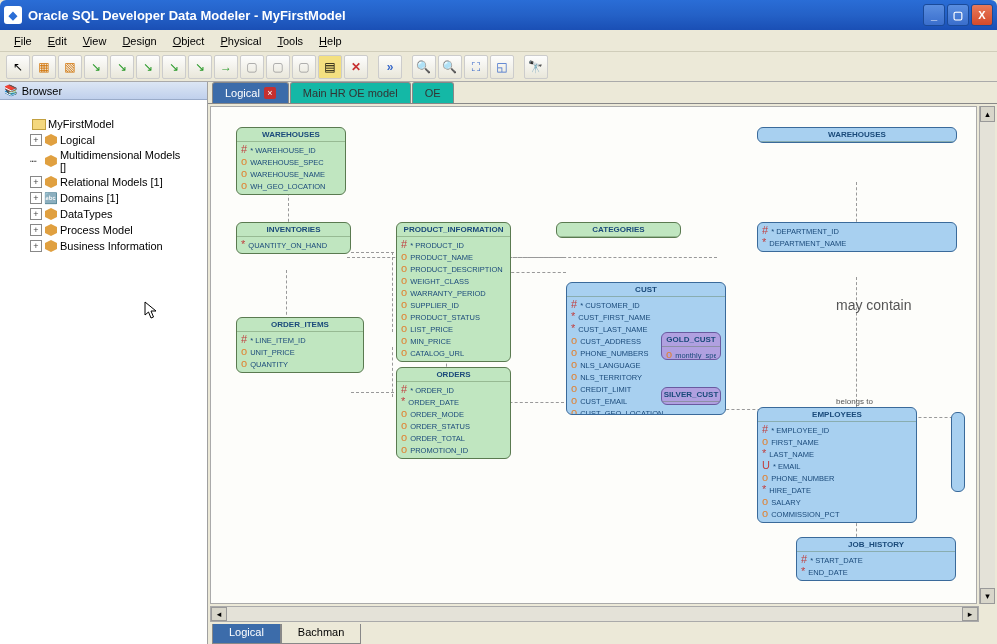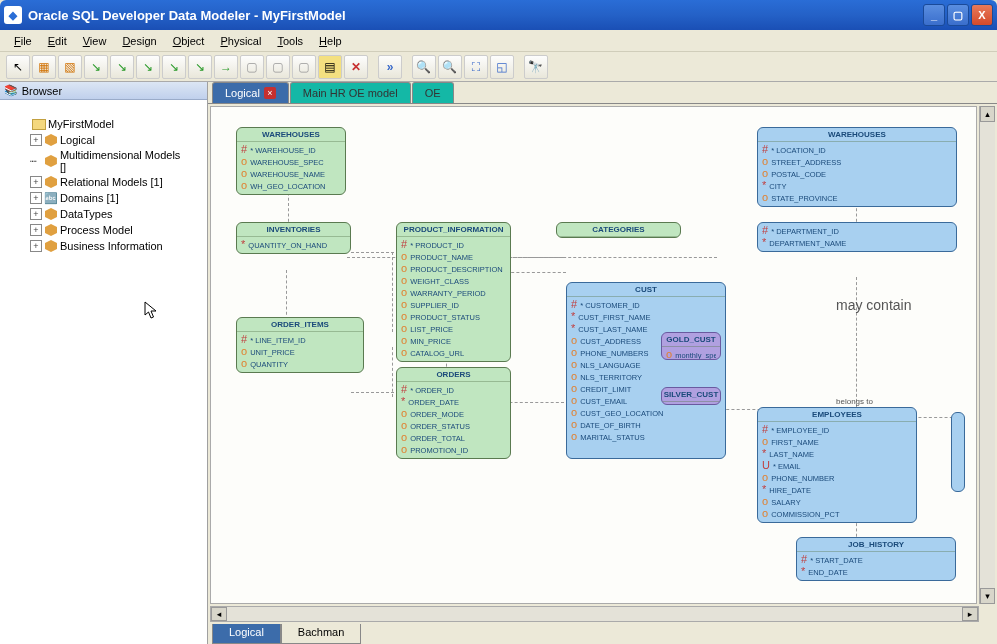--- a/index.html
+++ b/index.html
@@ -277,21 +277,21 @@
               <div class="attr"><span class="o">o </span>ORDER_STATUS</div>
               <div class="attr"><span class="o">o </span>ORDER_TOTAL</div>
               <div class="attr"><span class="o">o </span>PROMOTION_ID</div>
             </div>
         </div>
 
         <div class="entity" style="left:345px;top:115px;width:125px">
           <div class="entity-title">CATEGORIES</div>
         </div>
 
-        <div class="entity blue" style="left:355px;top:175px;width:160px;height:177px">
+        <div class="entity blue" style="left:355px;top:175px;width:160px;height:133px">
           <div class="entity-title">CUST</div>
           <div class="entity-body">
               <div class="attr"><span class="m"># </span>* CUSTOMER_ID</div>
               <div class="attr"><span class="m">* </span>CUST_FIRST_NAME</div>
               <div class="attr"><span class="m">* </span>CUST_LAST_NAME</div>
               <div class="attr"><span class="o">o </span>CUST_ADDRESS</div>
               <div class="attr"><span class="o">o </span>PHONE_NUMBERS</div>
               <div class="attr"><span class="o">o </span>NLS_LANGUAGE</div>
               <div class="attr"><span class="o">o </span>NLS_TERRITORY</div>
               <div class="attr"><span class="o">o </span>CREDIT_LIMIT</div>
@@ -306,27 +306,20 @@
           <div class="entity-body">
               <div class="attr"><span class="o">o </span>monthly_spend</div>
             </div>
         </div>
         <div class="entity purple" style="left:450px;top:280px;width:60px;height:18px">
           <div class="entity-title">SILVER_CUST</div>
         </div>
 
         <div class="entity blue" style="left:546px;top:20px;width:200px">
           <div class="entity-title">WAREHOUSES</div>
-          <div class="entity-body">
-              <div class="attr"><span class="m"># </span>* LOCATION_ID</div>
-              <div class="attr"><span class="o">o </span>STREET_ADDRESS</div>
-              <div class="attr"><span class="o">o </span>POSTAL_CODE</div>
-              <div class="attr"><span class="m">* </span>CITY</div>
-              <div class="attr"><span class="o">o </span>STATE_PROVINCE</div>
-            </div>
         </div>
 
         <div class="entity blue" style="left:546px;top:115px;width:200px">
           <div class="entity-body">
               <div class="attr"><span class="m"># </span>* DEPARTMENT_ID</div>
               <div class="attr"><span class="m">* </span>DEPARTMENT_NAME</div>
             </div>
         </div>
 
         <div class="entity blue" style="left:585px;top:430px;width:160px">

